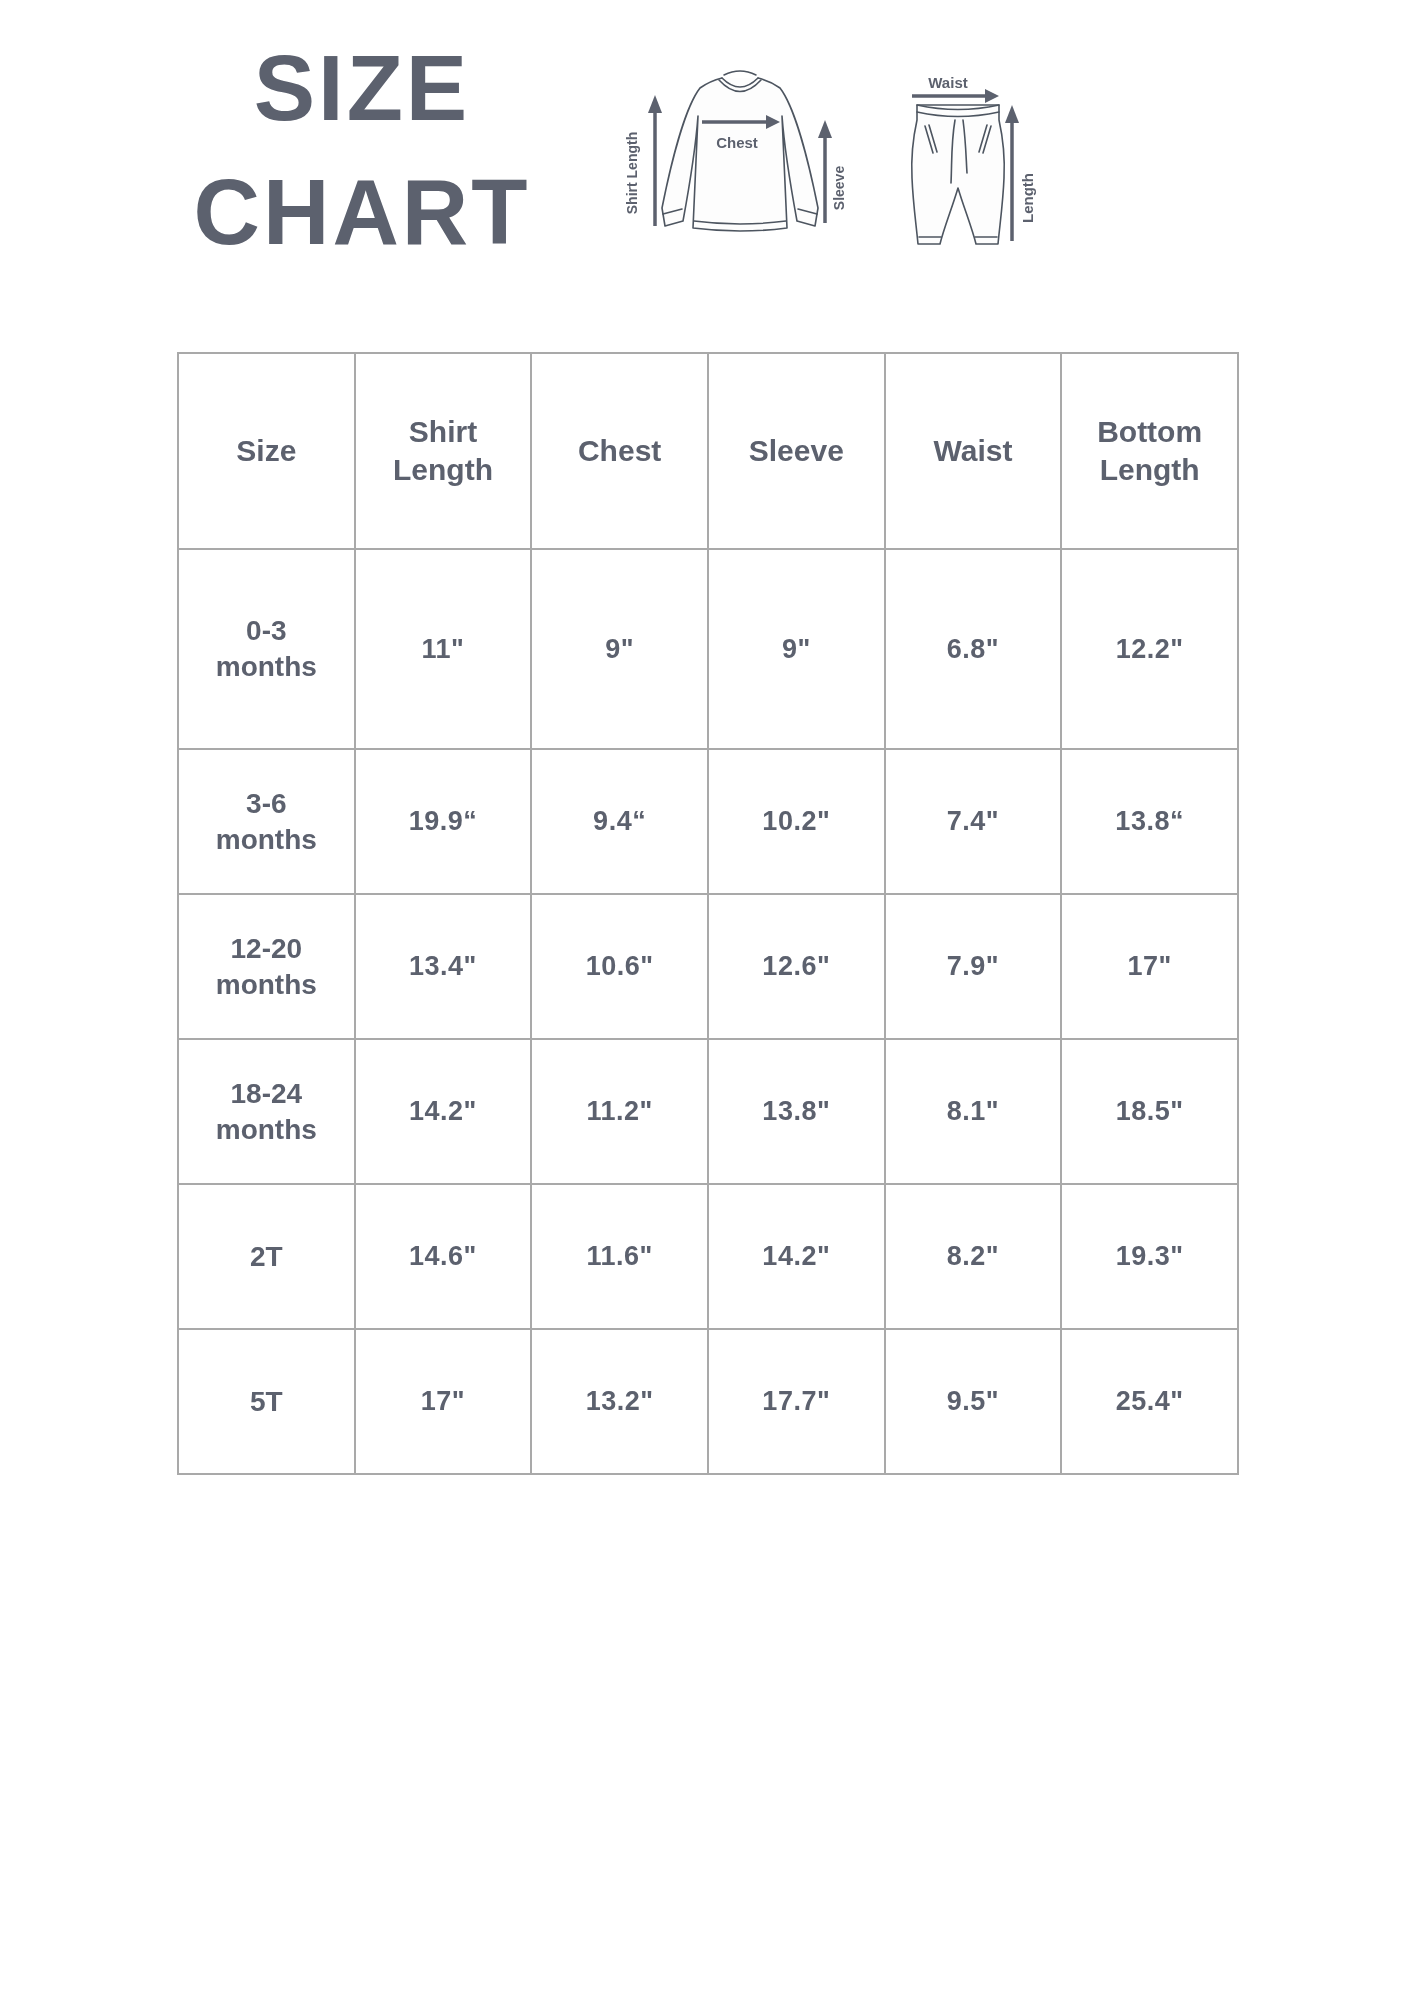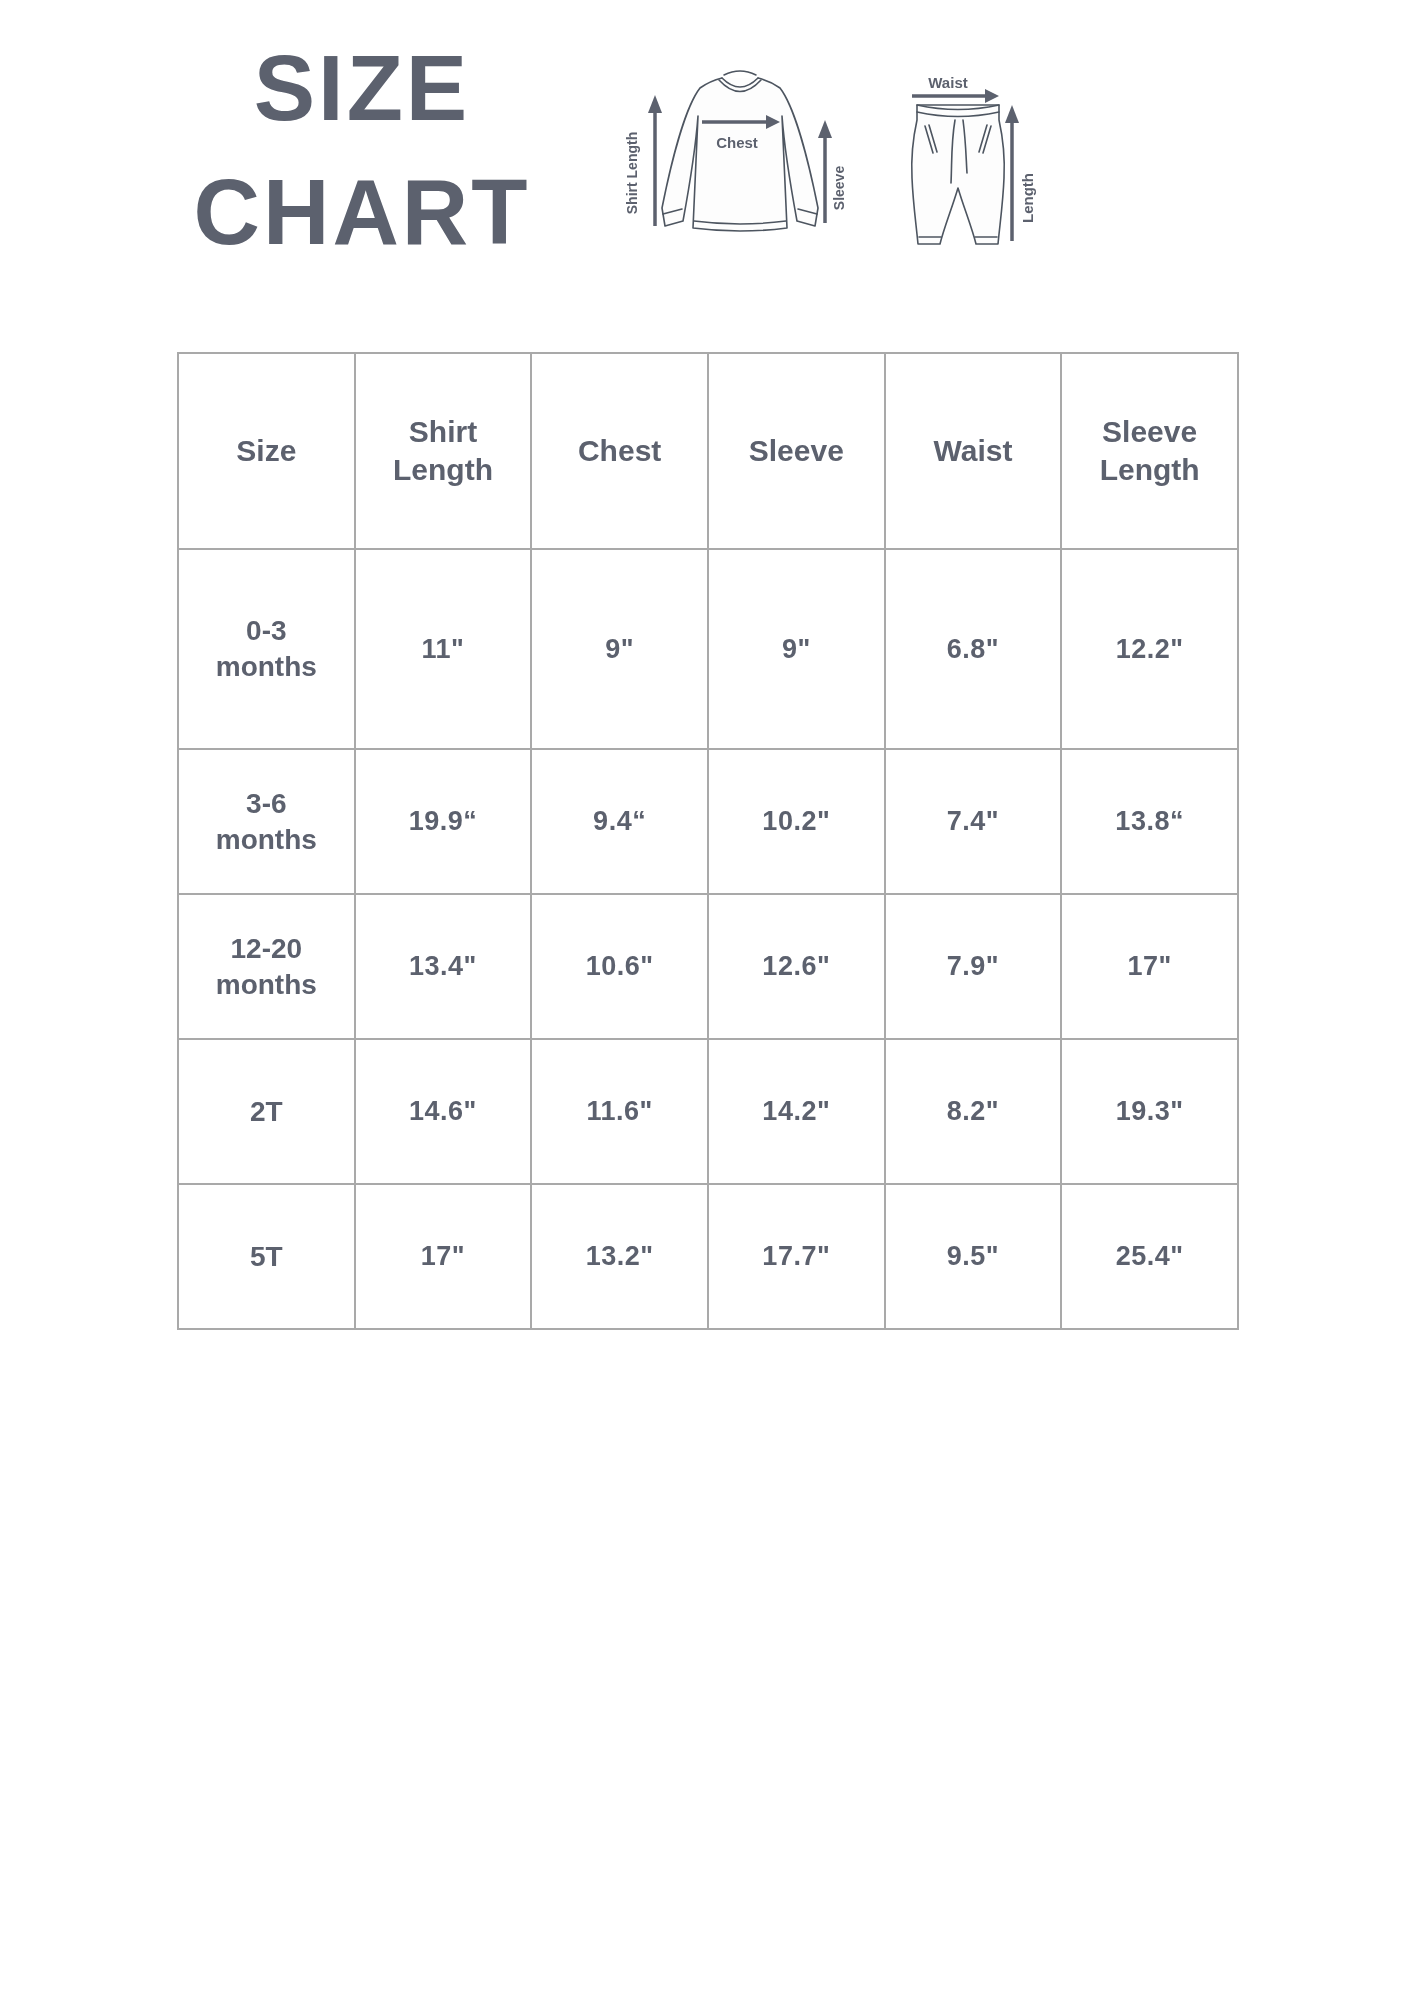--- a/index.html
+++ b/index.html
@@ -110,21 +110,21 @@
   </svg>
 
   <table class="size-table">
     <thead>
       <tr>
           <th>Size</th>
           <th>Shirt Length</th>
           <th>Chest</th>
           <th>Sleeve</th>
           <th>Waist</th>
-          <th>Sleeve Length</th>
+          <th>Bottom Length</th>
         </tr>
     </thead>
     <tbody>
         <tr>
           <td class="size-col">0-3 months</td>
           <td class="val-col">11"</td>
           <td class="val-col">9"</td>
           <td class="val-col">9"</td>
           <td class="val-col">6.8"</td>
           <td class="val-col">12.2"</td>
@@ -139,20 +139,28 @@
         </tr>
         <tr>
           <td class="size-col">12-20 months</td>
           <td class="val-col">13.4"</td>
           <td class="val-col">10.6"</td>
           <td class="val-col">12.6"</td>
           <td class="val-col">7.9"</td>
           <td class="val-col">17"</td>
         </tr>
         <tr>
+          <td class="size-col">18-24 months</td>
+          <td class="val-col">14.2"</td>
+          <td class="val-col">11.2"</td>
+          <td class="val-col">13.8"</td>
+          <td class="val-col">8.1"</td>
+          <td class="val-col">18.5"</td>
+        </tr>
+        <tr>
           <td class="size-col">2T</td>
           <td class="val-col">14.6"</td>
           <td class="val-col">11.6"</td>
           <td class="val-col">14.2"</td>
           <td class="val-col">8.2"</td>
           <td class="val-col">19.3"</td>
         </tr>
         <tr>
           <td class="size-col">5T</td>
           <td class="val-col">17"</td>

